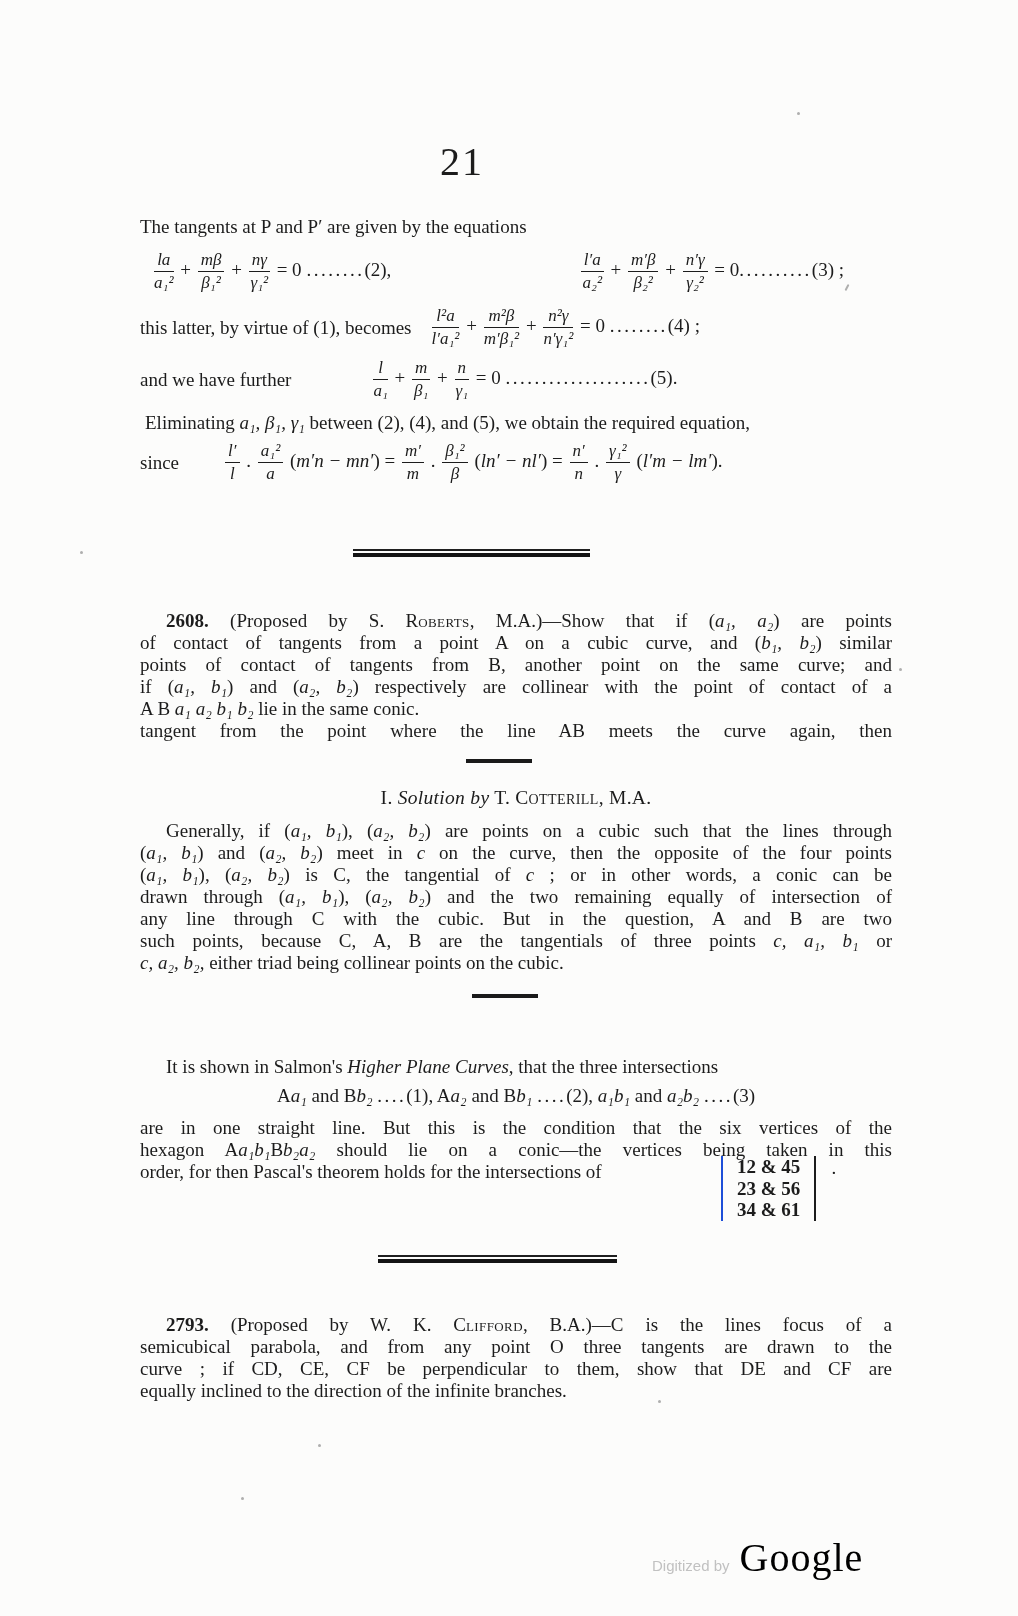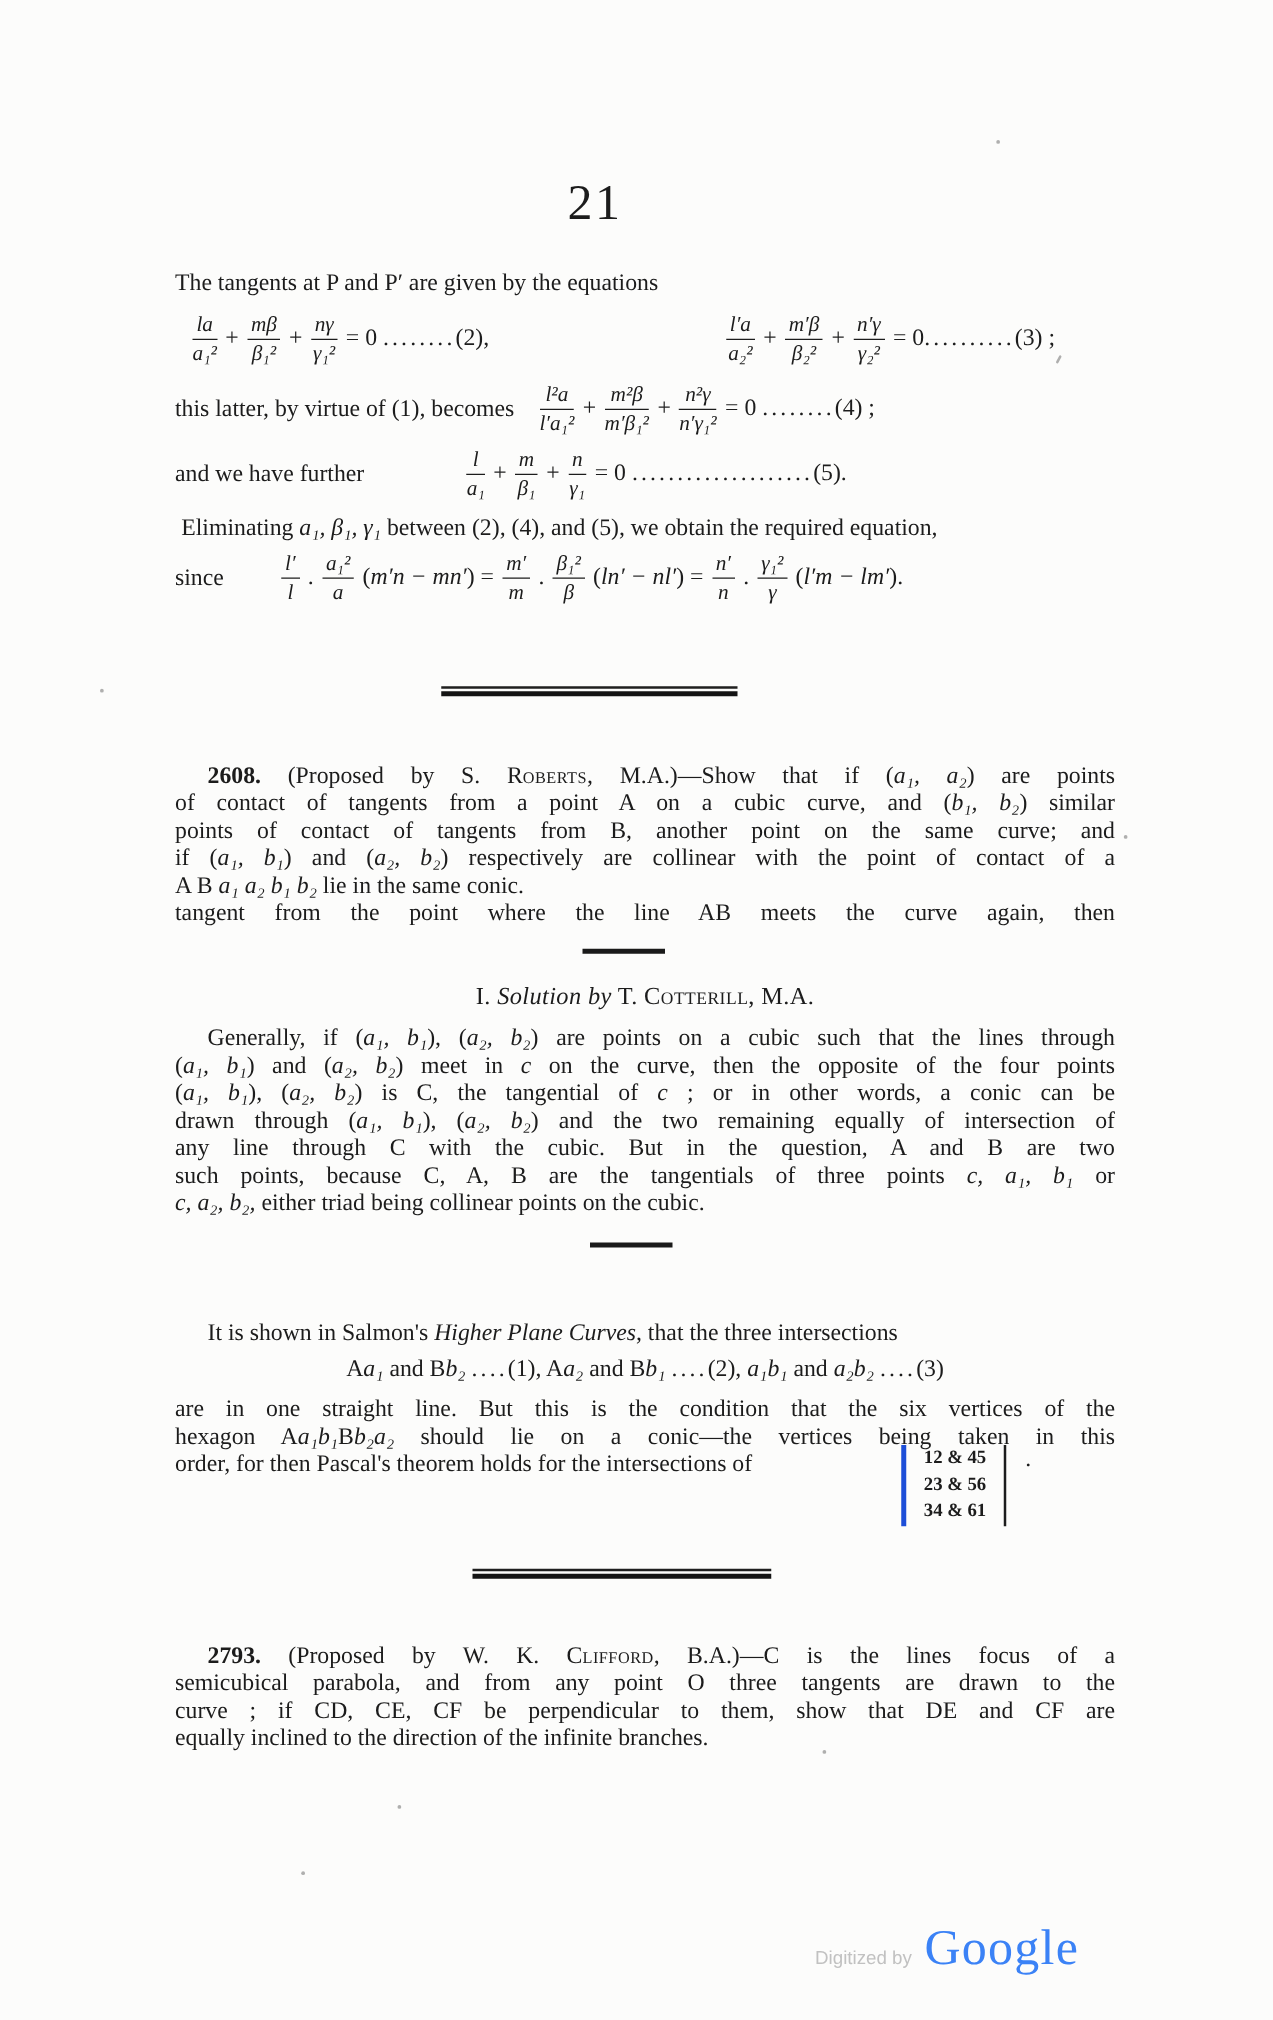--- a/index.html
+++ b/index.html
@@ -19,37 +19,37 @@
   .d{letter-spacing:2.5px;}
   .eq{font-size:19px;}
   .frac{display:inline-block;vertical-align:middle;text-align:center;
         font-style:italic;font-size:17px;line-height:1.12;margin:0 2px;position:relative;top:-1px;}
   .frac .num{display:block;padding:0 3px 1.5px 3px;border-bottom:1.4px solid #1c1c1c;text-align:center;}
   .frac .den{display:block;padding-top:1.5px;}
   .heading{font-size:19.5px;text-align:center;letter-spacing:.3px;height:22px;line-height:22px;}
   .rule-double .t{height:2px;background:#1f1f1f;margin-bottom:2px;}
   .rule-double .bm{height:3.5px;background:#141414;}
   .rule-short{height:3.5px;background:#1a1a1a;}
-  .pairs{border-left:4px solid #1d4ed8;border-right:2px solid #1c1c1c;
-         padding:0 14px;font-size:15px;font-weight:700;line-height:21.5px;}
+  .pairs{border-left:2px solid #1d4ed8;border-right:2px solid #1c1c1c;
+         padding:0 14px;font-size:19px;font-weight:700;line-height:21.5px;}
   .pairs-period{position:absolute;right:-20px;top:1px;font-size:19px;}
   .pageno{font-size:40px;letter-spacing:2px;text-align:center;width:100px;}
   .watermark{display:flex;align-items:baseline;gap:10px;}
   .wm-pre{font-size:15px;font-family:"Liberation Sans","DejaVu Sans",sans-serif;color:#c1c1c1;}
-  .wm-logo{font-size:40px;color:#3b82f6;letter-spacing:1px;}
+  .wm-logo{font-size:40px;color:#000000;letter-spacing:1px;}
   .speck{position:absolute;background:#6f6f6f;opacity:.55;border-radius:50%;width:3px;height:3px;display:block;}
   .speck.tick{width:2px;height:7px;border-radius:1px;transform:rotate(28deg);}
   .lbl{white-space:nowrap;}
 </style>
 </head>
 <body>
 
 <div class="page">
 
-  <div class="abs pageno" style="left:426px;top:138px;">21</div>
+  <div class="abs pageno" style="left:412px;top:138px;">21</div>
 
   <div class="abs ln" style="left:140px;top:216px;width:752px;"><span>The tangents at P and P′ are given by the equations</span></div>
 
   <div class="abs" style="left:152px;top:246px;width:692px;height:52px;display:flex;justify-content:space-between;align-items:center;">
     <span class="eq"><span class="frac"><span class="num">la</span><span class="den">a₁²</span></span><span> + </span><span class="frac"><span class="num">mβ</span><span class="den">β₁²</span></span><span> + </span><span class="frac"><span class="num">nγ</span><span class="den">γ₁²</span></span><span> = 0 </span><span class="d">........</span><span>(2),</span></span>
     <span class="eq"><span class="frac"><span class="num">l′a</span><span class="den">a₂²</span></span><span> + </span><span class="frac"><span class="num">m′β</span><span class="den">β₂²</span></span><span> + </span><span class="frac"><span class="num">n′γ</span><span class="den">γ₂²</span></span><span> = 0</span><span class="d">..........</span><span>(3) ;</span></span>
   </div>
 
   <div class="abs" style="left:140px;top:299px;width:752px;height:58px;display:flex;align-items:center;">
     <span class="eq lbl"><span>this latter, by virtue of (1), becomes</span></span>

